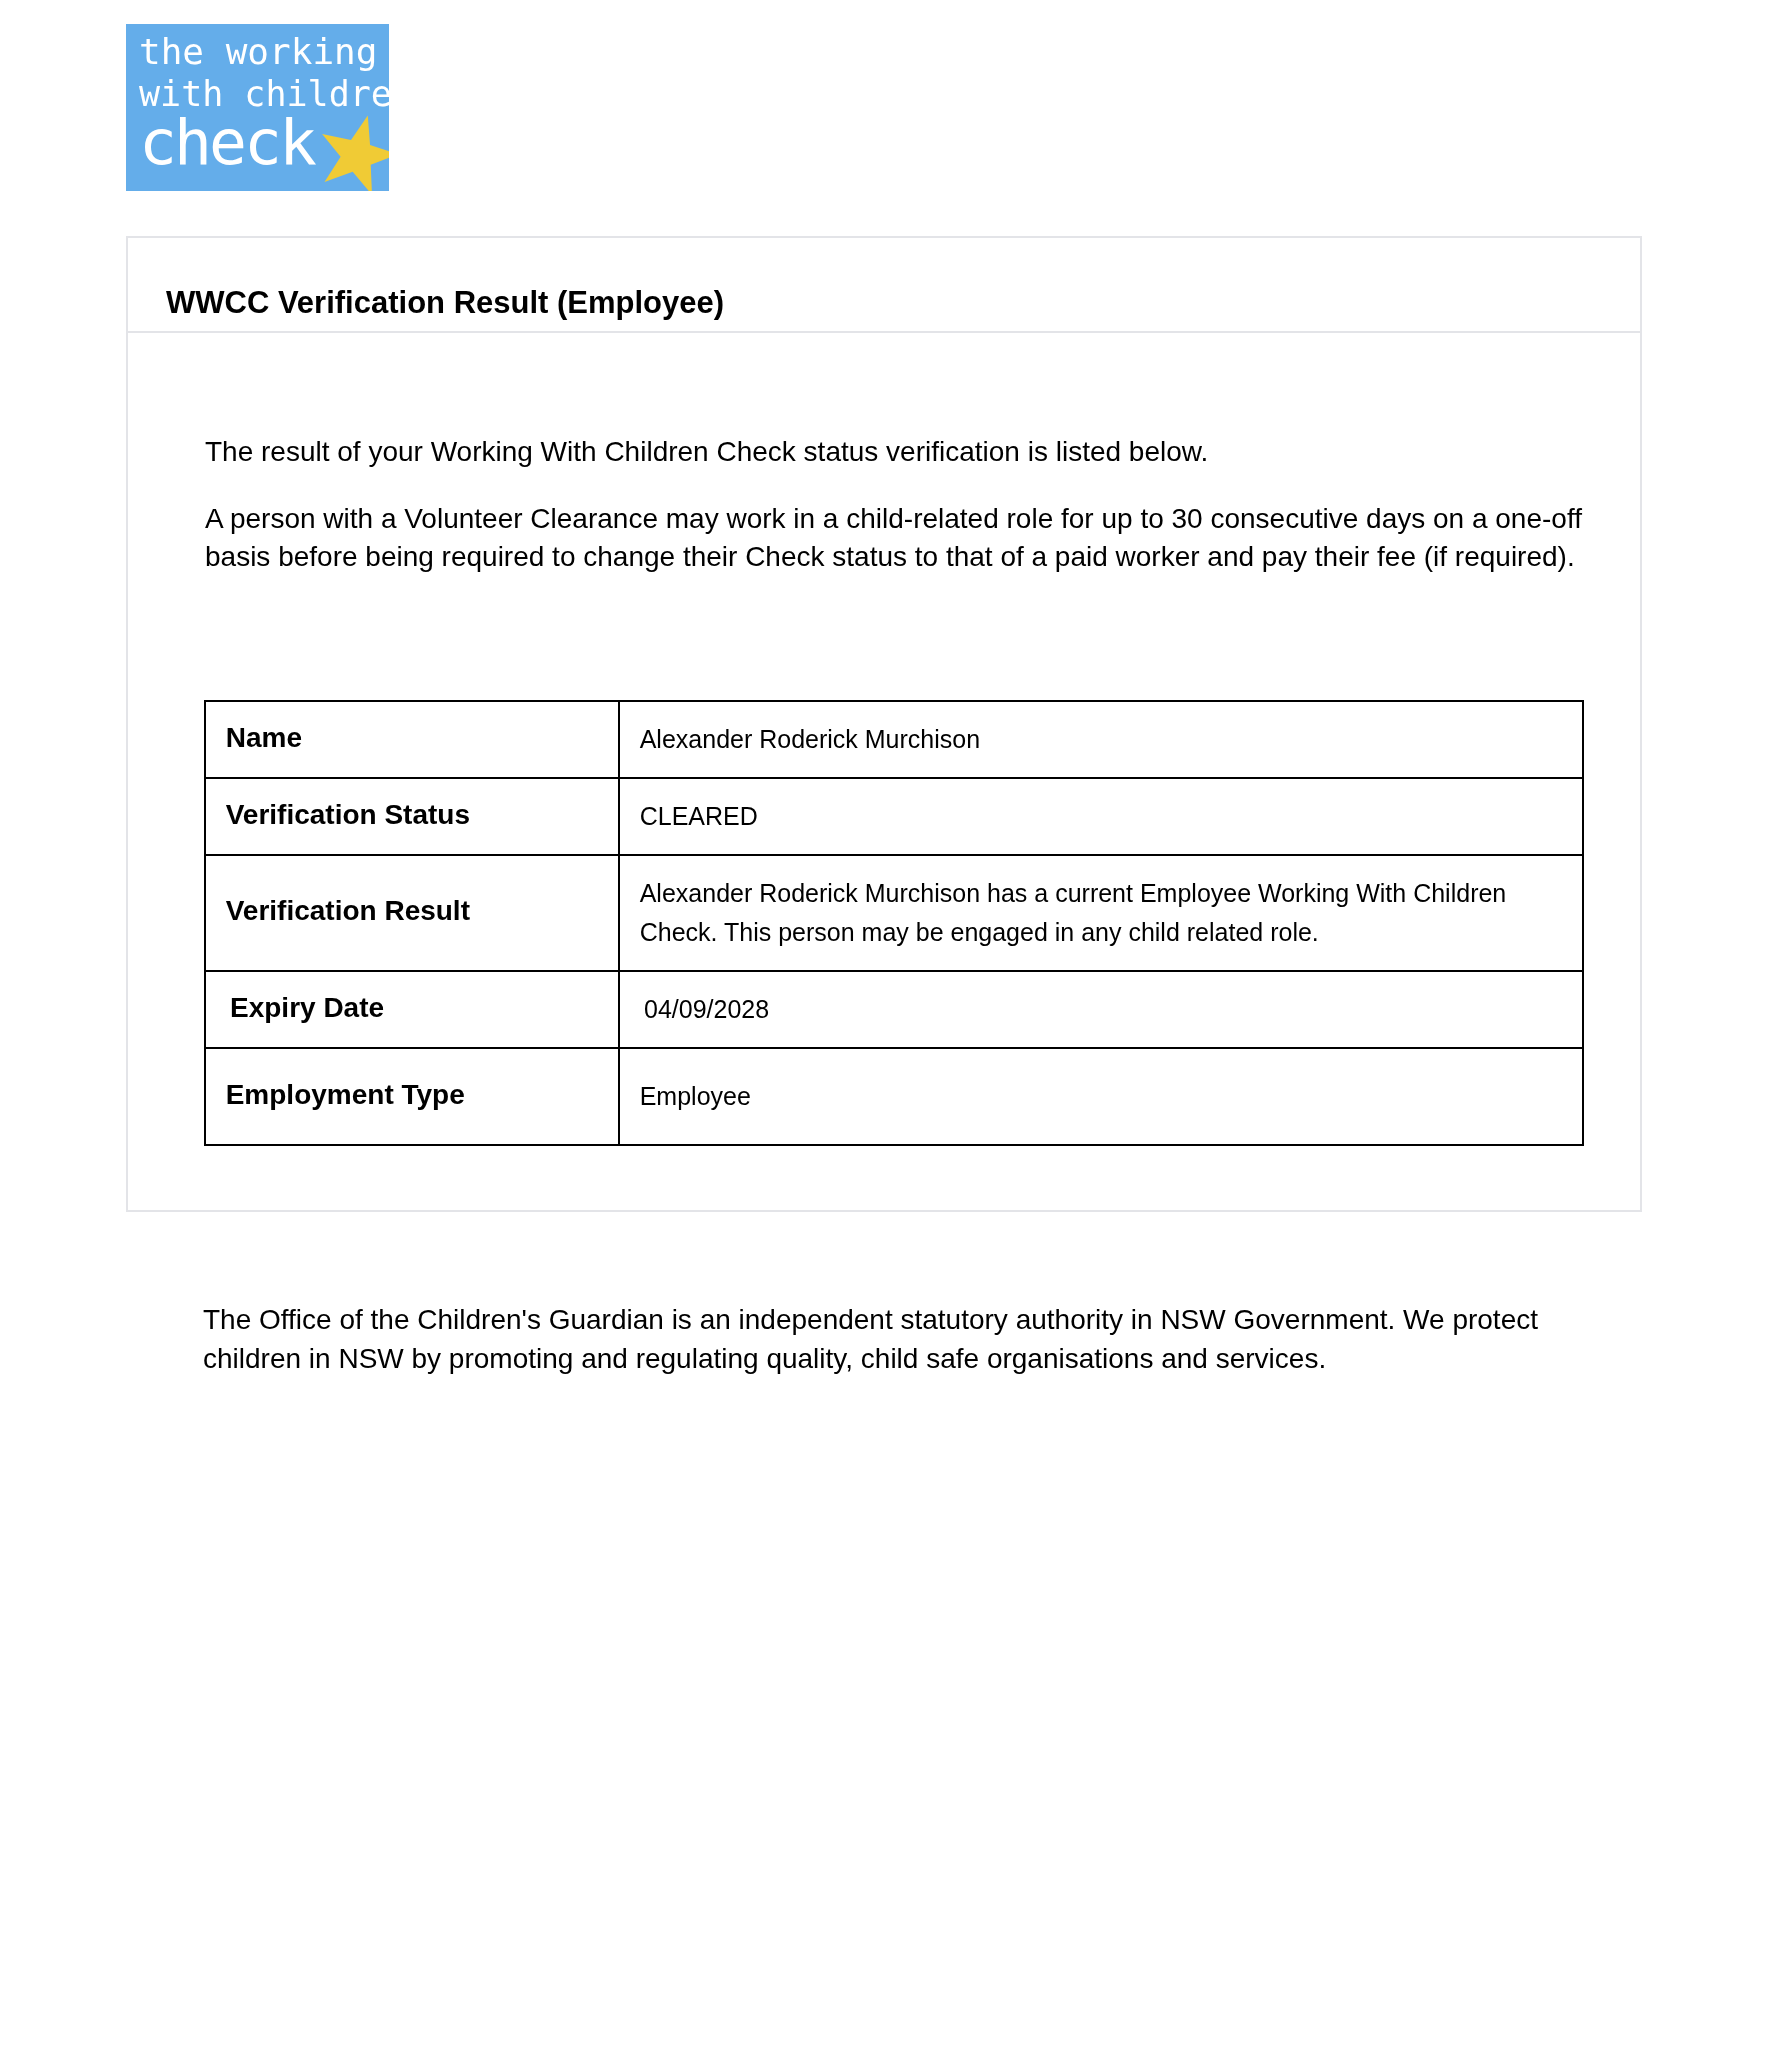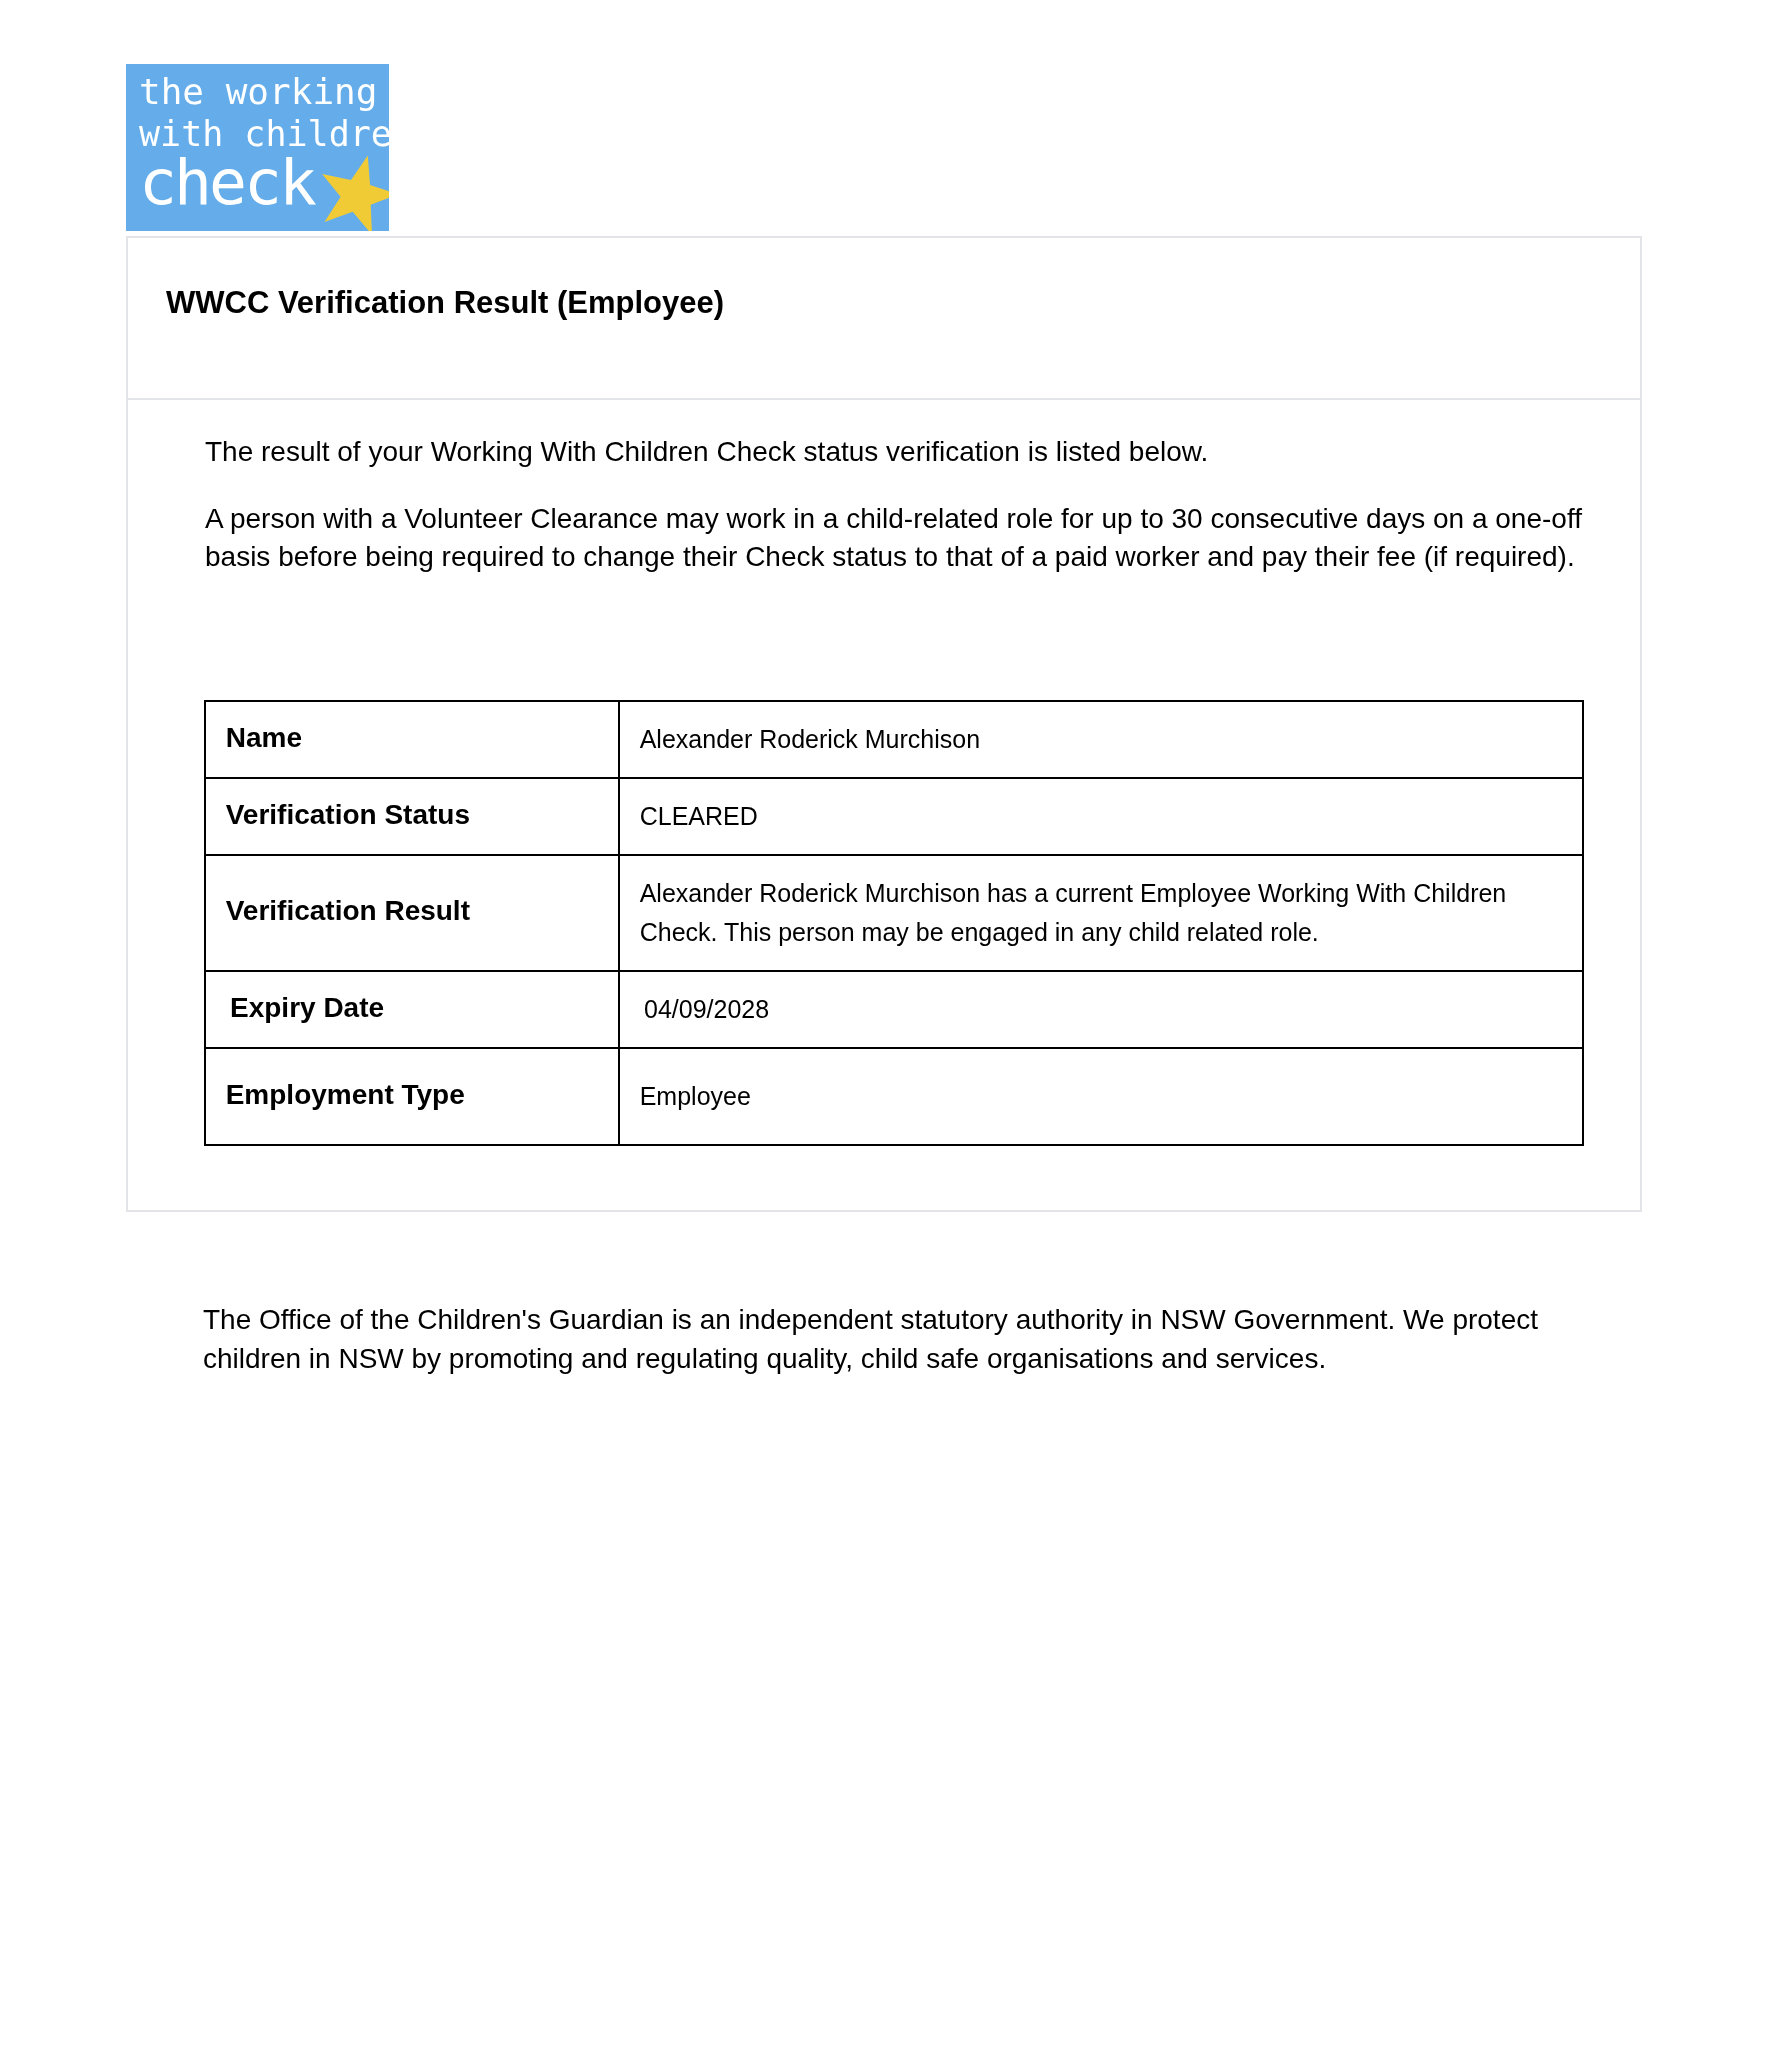--- a/index.html
+++ b/index.html
@@ -18,21 +18,20 @@
     }
     
     .logo {
       position: absolute;
       left: 126px;
       top: 24px;
       width: 263px;
       height: 167px;
       background: #64adea;
       overflow: hidden;
-      margin-top: 40px;
     }
     .logo .line {
       position: absolute;
       left: 13px;
       color: #ffffff;
       font-family: "DejaVu Sans Mono", "Liberation Mono", monospace;
       white-space: nowrap;
       letter-spacing: 0px;
     }
     .logo .l1 { top: 7.3px; font-size: 36px; }
@@ -54,21 +53,21 @@
       width: 1516px;
       height: 976px;
       border: 2.2px solid #e3e4e8;
       background: #ffffff;
     }
     .card-header {
       position: absolute;
       left: 0;
       top: 0;
       width: 100%;
-      height: 162px;
+      height: 95px;
       border-bottom: 2.9px solid #e3e4e8;
       padding-left: 16px;
     }
     .card-title {
       position: absolute;
       left: 38px;
       top: 44px;
       font-size: 31px;
       font-weight: bold;
       line-height: 41px;

